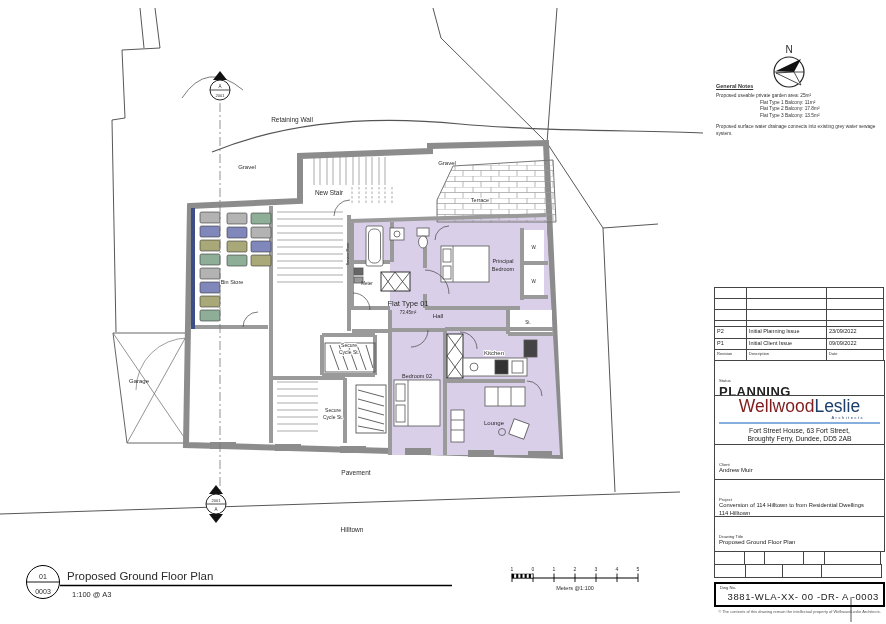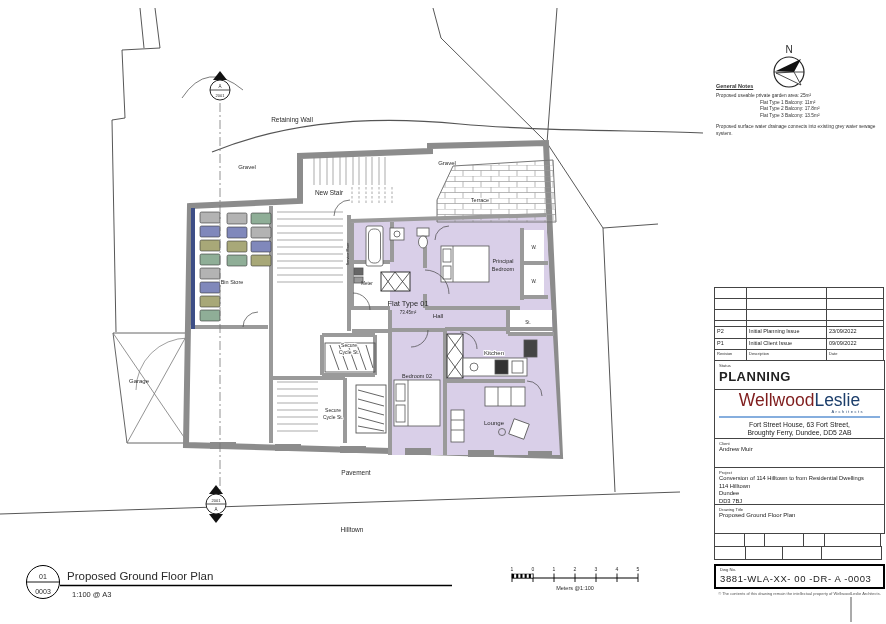--- a/index.html
+++ b/index.html
@@ -14,34 +14,34 @@
   .notes .para{margin-top:5px;}
   
   .tb{position:absolute;left:714px;top:288px;width:171px;box-sizing:border-box;}
   .tb *{box-sizing:border-box;}
   .row{display:flex;margin-top:-1px;}
   .cell{border:1px solid #444;margin-left:-1px;overflow:hidden;}
   .cell:first-child{margin-left:0;}
   .c1{width:33px;} .c2{width:81px;} .c3{width:58px;}
   .rv{font-size:5.5px;padding:1px 2px;}
   .rh{font-size:4px;padding:1px 2px;color:#333;}
-  .box{border:1px solid #444;margin-top:-1px;padding:2px 4px;overflow:hidden;}
+  .box{border:1px solid #444;margin-top:-1px;padding:17px 4px;overflow:hidden;}
   .lbl{font-size:4.2px;color:#333;}
   .val{font-size:6px;}
   .status-word{font-size:13px;font-weight:bold;letter-spacing:.5px;margin-top:1px;}
   .logo-line{font-size:17.5px;text-align:center;margin-top:1px;line-height:1;}
   .lw{color:#7f1d1d;} .ll{color:#1c3e6b;font-weight:normal;}
   .tagline{font-size:4px;color:#1c3e6b;text-align:right;padding-right:18px;letter-spacing:1.5px;margin-top:-1px;}
   .logo-rule{height:2px;background:#86aede;margin:2px 2px 3px 2px;}
   .addr{font-size:6.8px;text-align:center;line-height:1.25;}
   .contact{font-size:5px;text-align:center;margin-top:1px;}
   .mcell{border:1px solid #444;margin-left:-1px;padding:1px 2px;overflow:hidden;}
   .mcell:first-child{margin-left:0;}
   .dwg{border:2.5px solid #000;margin-top:4px;padding:1px 4px;}
-  .dwgno{font-size:9.5px;letter-spacing:.6px;text-align:left;padding:1px 0 2px 0;}
+  .dwgno{font-size:9.5px;letter-spacing:.6px;text-align:right;padding:1px 0 2px 0;}
   .copy{font-size:4px;color:#555;text-align:center;margin-top:2px;}
   .pline{font-size:5.8px;line-height:1.3;}
 </style>
 </head>
 <body>
 
 <div class="sheet">
 
   <svg width="886" height="624" viewBox="0 0 886 624" style="position:absolute;left:0;top:0;">
     <defs>

